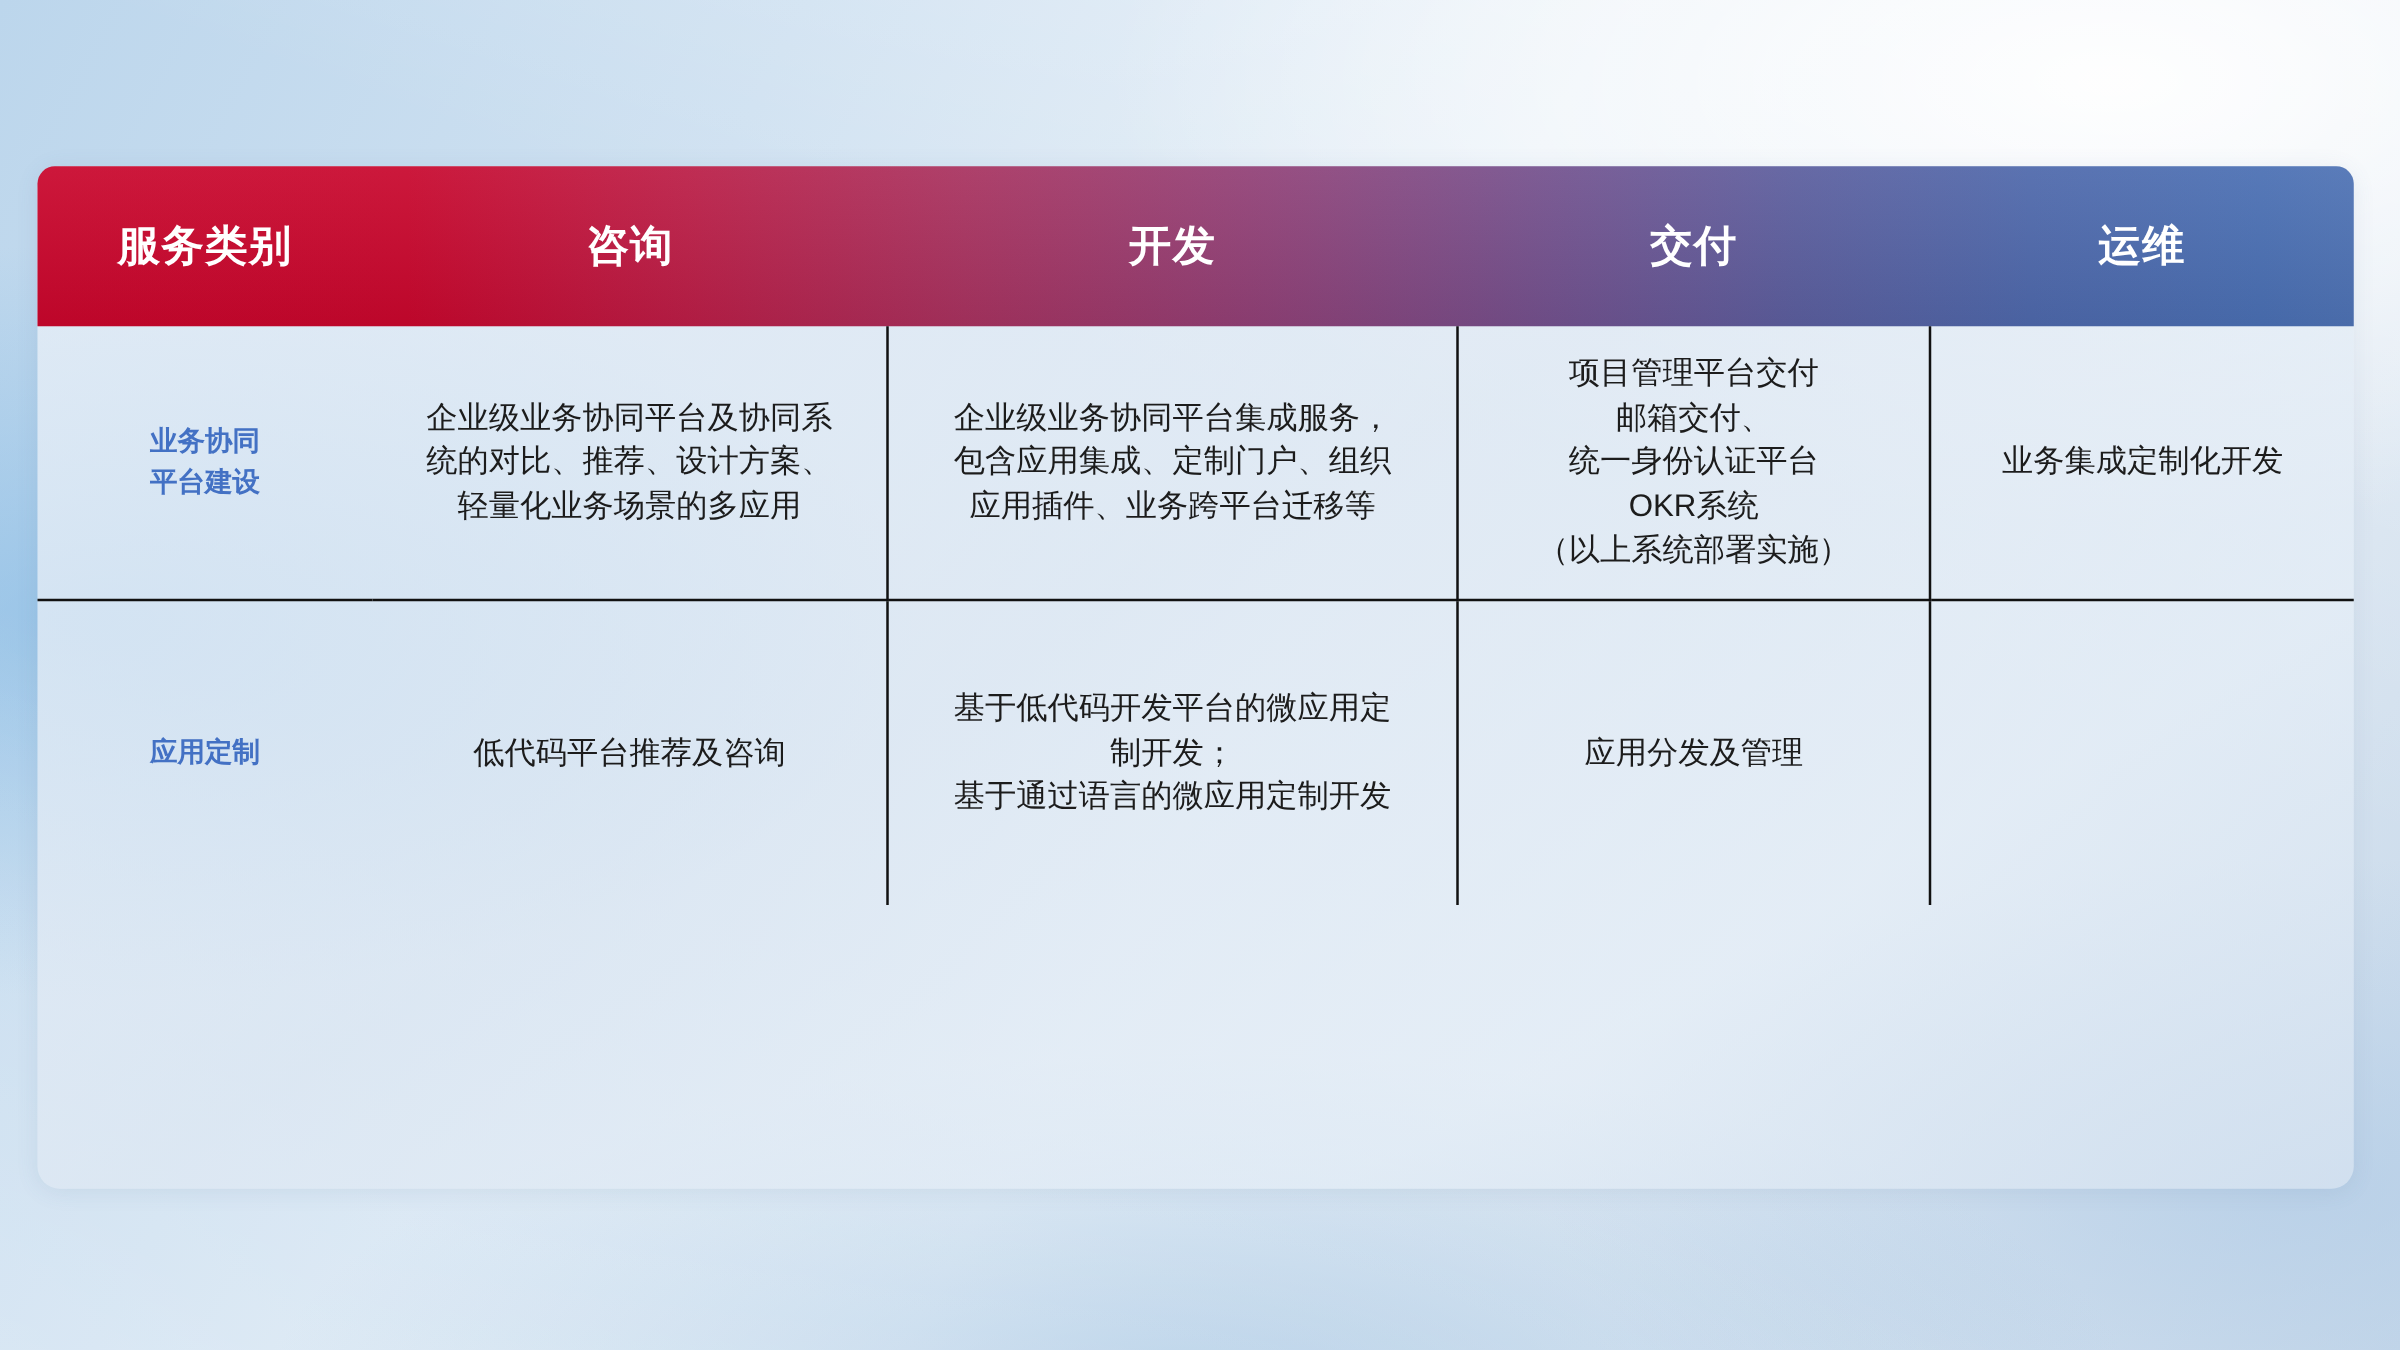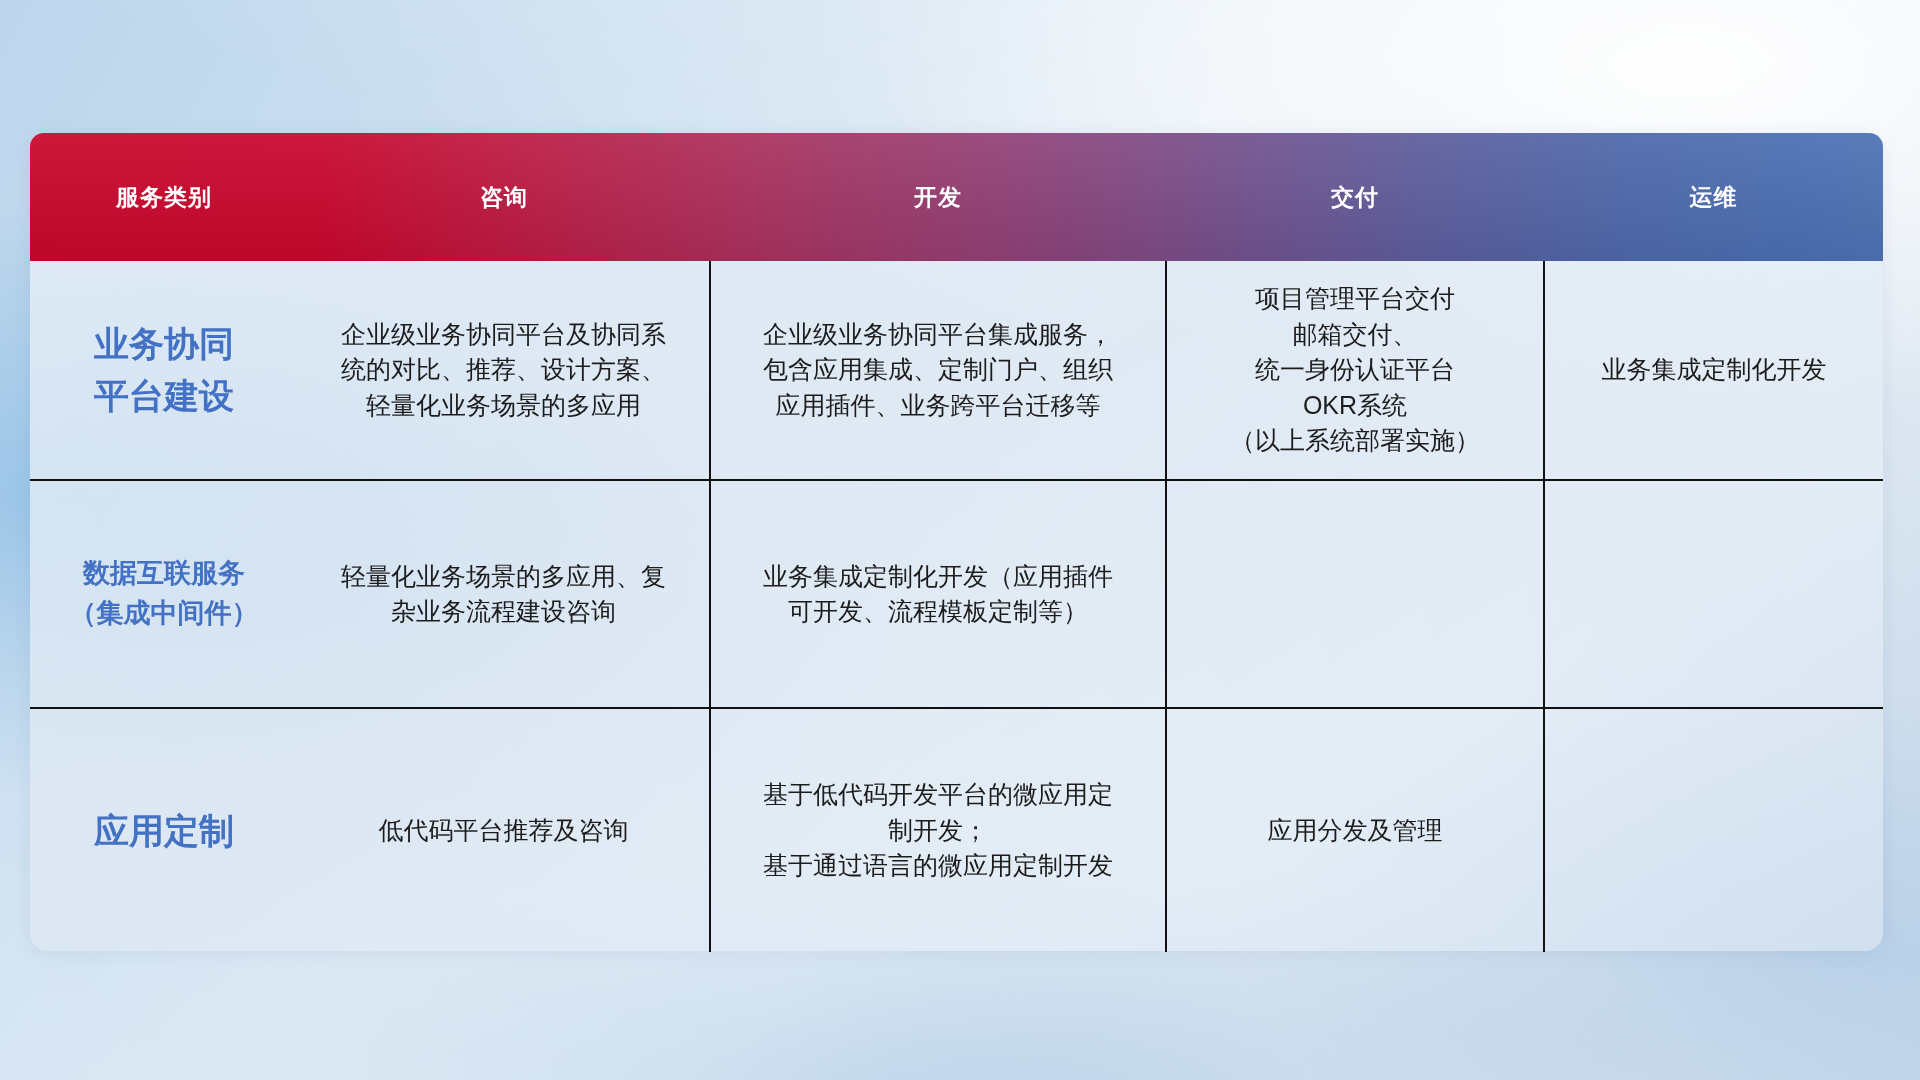--- a/index.html
+++ b/index.html
@@ -45,21 +45,21 @@
     position: absolute;
     left: 30px; top: 133px;
     width: 1853px;
     border-collapse: collapse;
     table-layout: fixed;
   }
 
   thead th {
     height: 128px;
     color: #ffffff;
-    font-size: 23px;
+    font-size: 34px;
     font-weight: bold;
     letter-spacing: 1px;
     vertical-align: middle;
     text-align: center;
     padding: 0;
     border: none;
   }
   thead tr { position: relative; }
 
   
@@ -89,21 +89,21 @@
     border-bottom: 2.5px solid #111111;
     border-right: 2.5px solid #111111;
     margin-left: 43px;
   }
   tbody tr:last-child td { border-bottom: none; }
   tbody td:last-child { border-right: none; }
 
   td.category {
     color: #4371c4;
     font-weight: bold;
-    font-size: 35px;
+    font-size: 22px;
     line-height: 1.48;
     border-right: none;
   }
   td.category.narrow { font-size: 27px; }
 
   tbody tr.r1 td { height: 190px; }
   tbody tr.r2 td { height: 198px; }
   tbody tr.r3 td { height: 215px; text-align: center; }
 
   .cell-line { display: block; }
@@ -155,36 +155,20 @@
           <span class="cell-line">项目管理平台交付</span>
           <span class="cell-line">邮箱交付、</span>
           <span class="cell-line">统一身份认证平台</span>
           <span class="cell-line">OKR系统</span>
           <span class="cell-line">（以上系统部署实施）</span>
         </td>
         <td>
           <span class="cell-line">业务集成定制化开发</span>
         </td>
       </tr>
-      <tr class="r2">
-        <td class="category narrow">
-          <span class="cell-line">数据互联服务</span>
-          <span class="cell-line">（集成中间件）</span>
-        </td>
-        <td>
-          <span class="cell-line">轻量化业务场景的多应用、复</span>
-          <span class="cell-line">杂业务流程建设咨询</span>
-        </td>
-        <td>
-          <span class="cell-line">业务集成定制化开发（应用插件</span>
-          <span class="cell-line">可开发、流程模板定制等）</span>
-        </td>
-        <td></td>
-        <td></td>
-      </tr>
       <tr class="r3">
         <td class="category">
           <span class="cell-line">应用定制</span>
         </td>
         <td>
           <span class="cell-line">低代码平台推荐及咨询</span>
         </td>
         <td>
           <span class="cell-line">基于低代码开发平台的微应用定</span>
           <span class="cell-line">制开发；</span>

